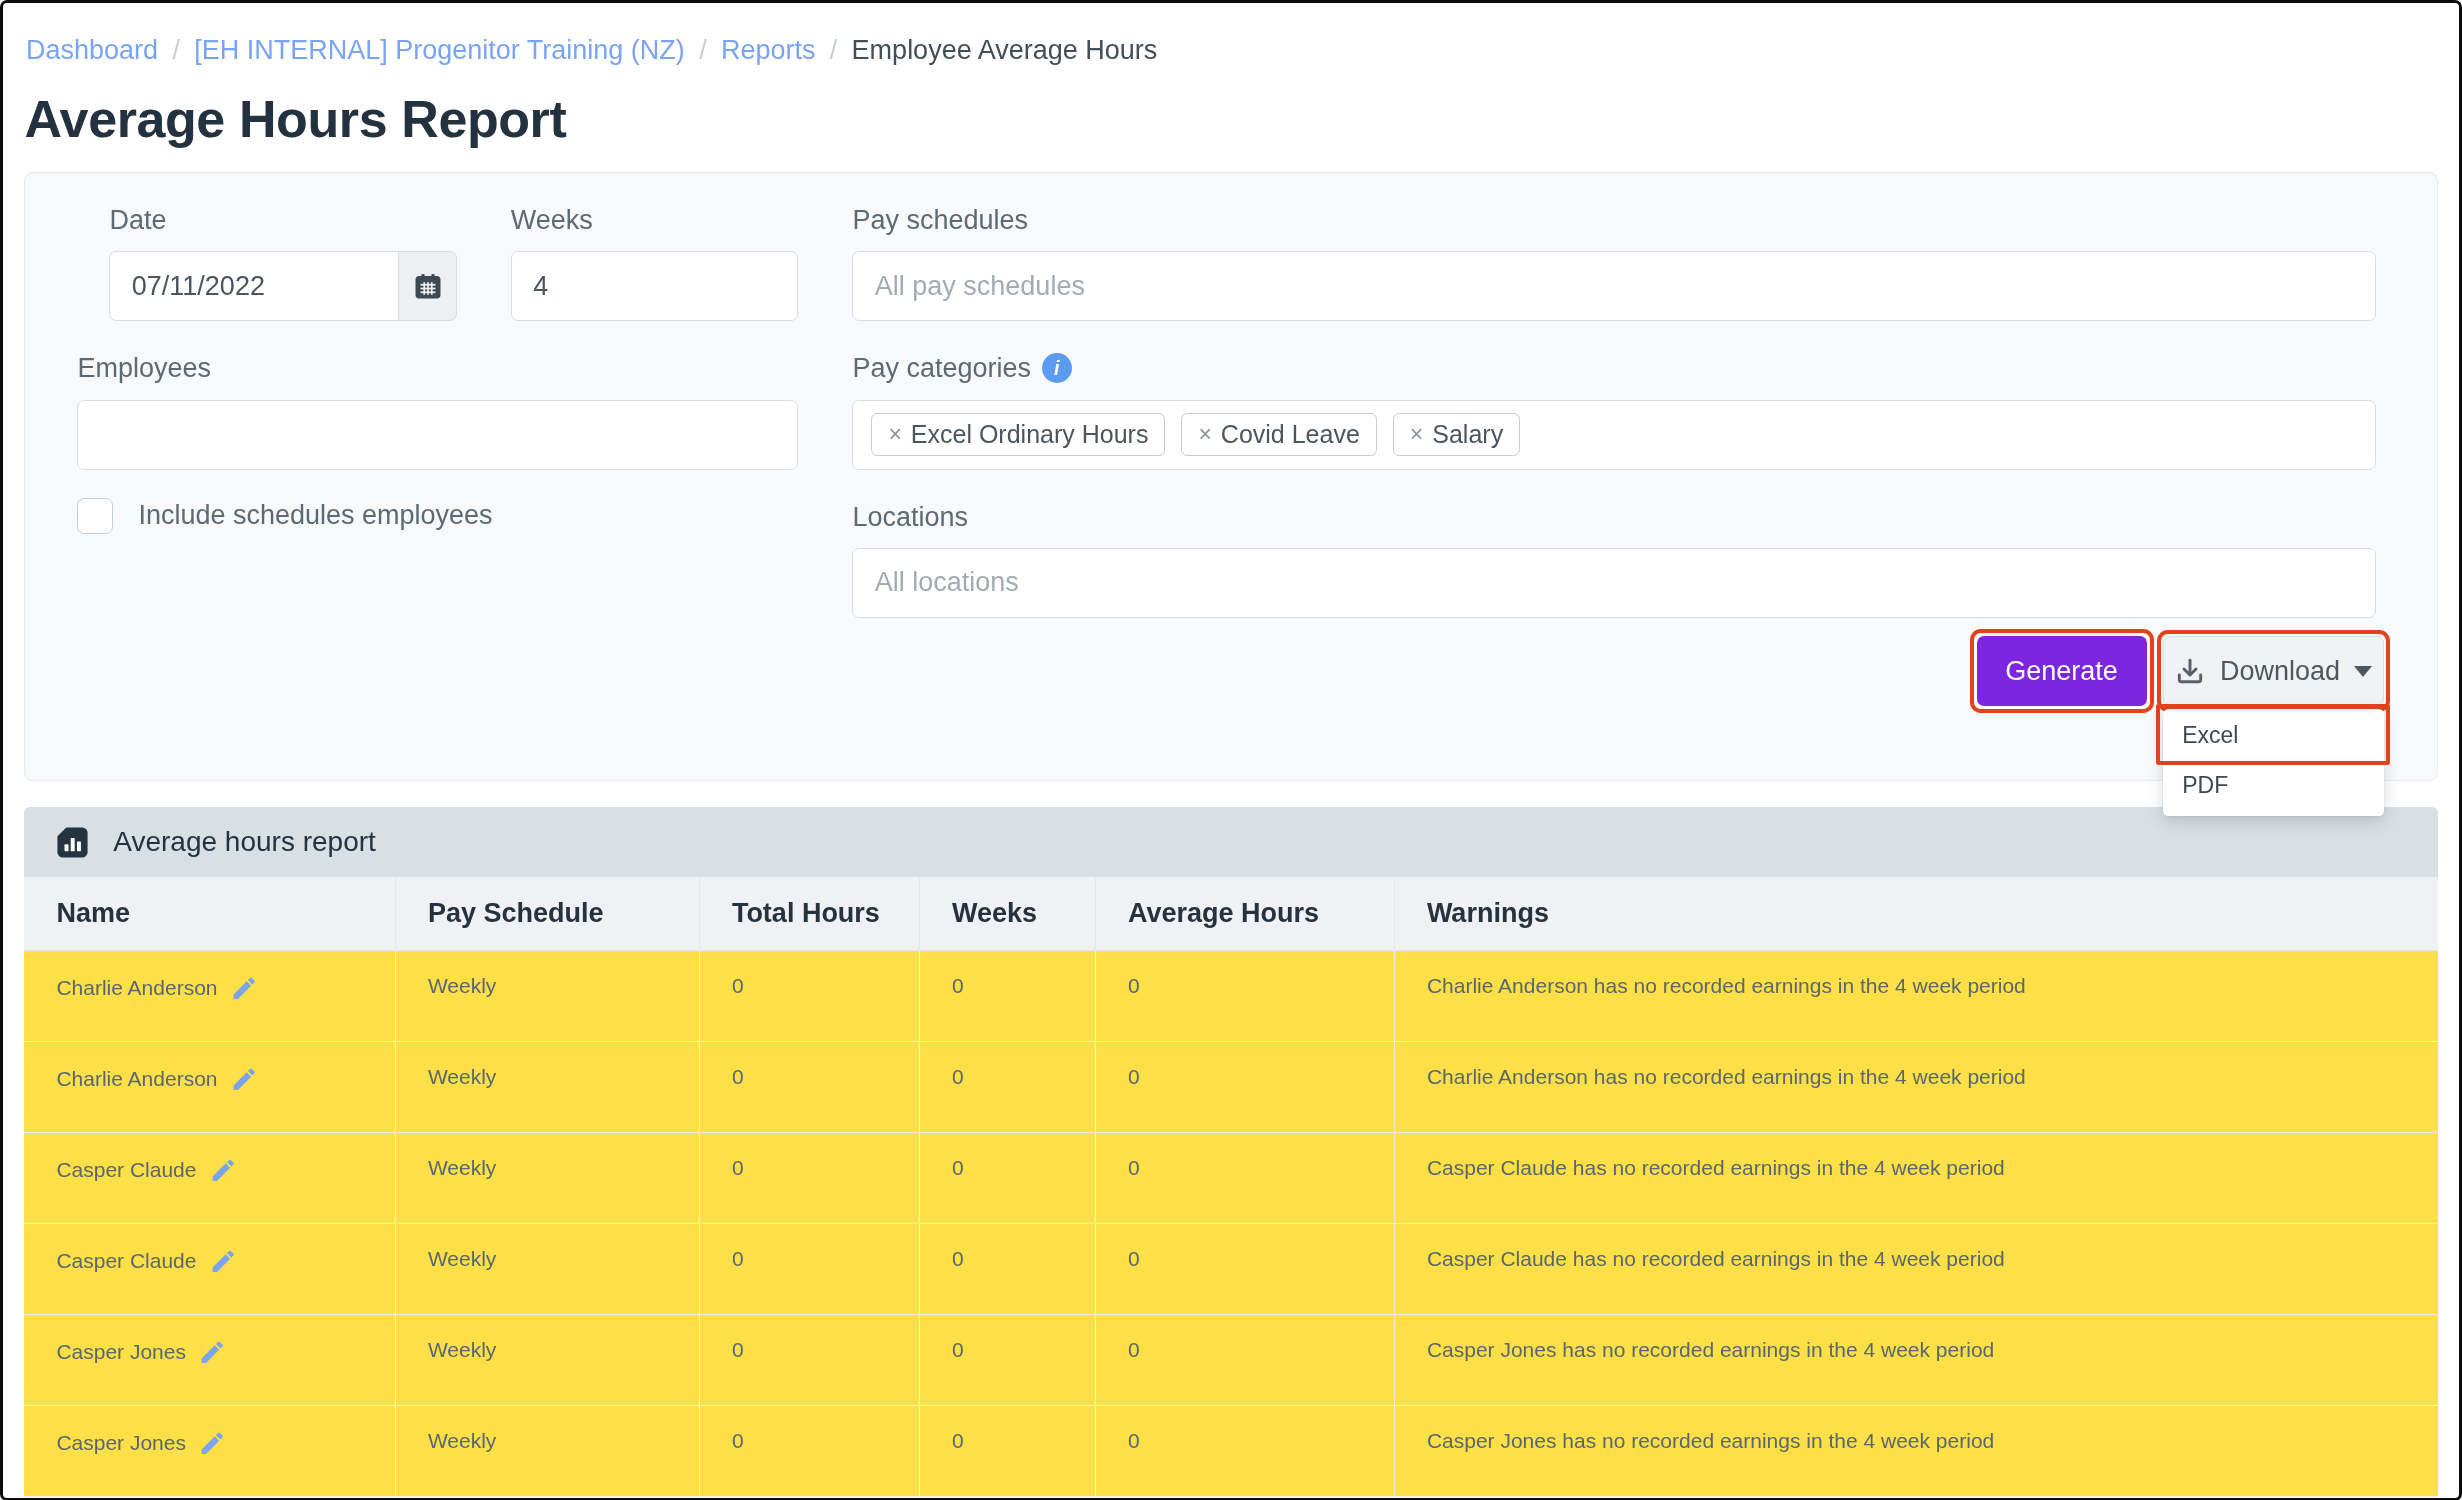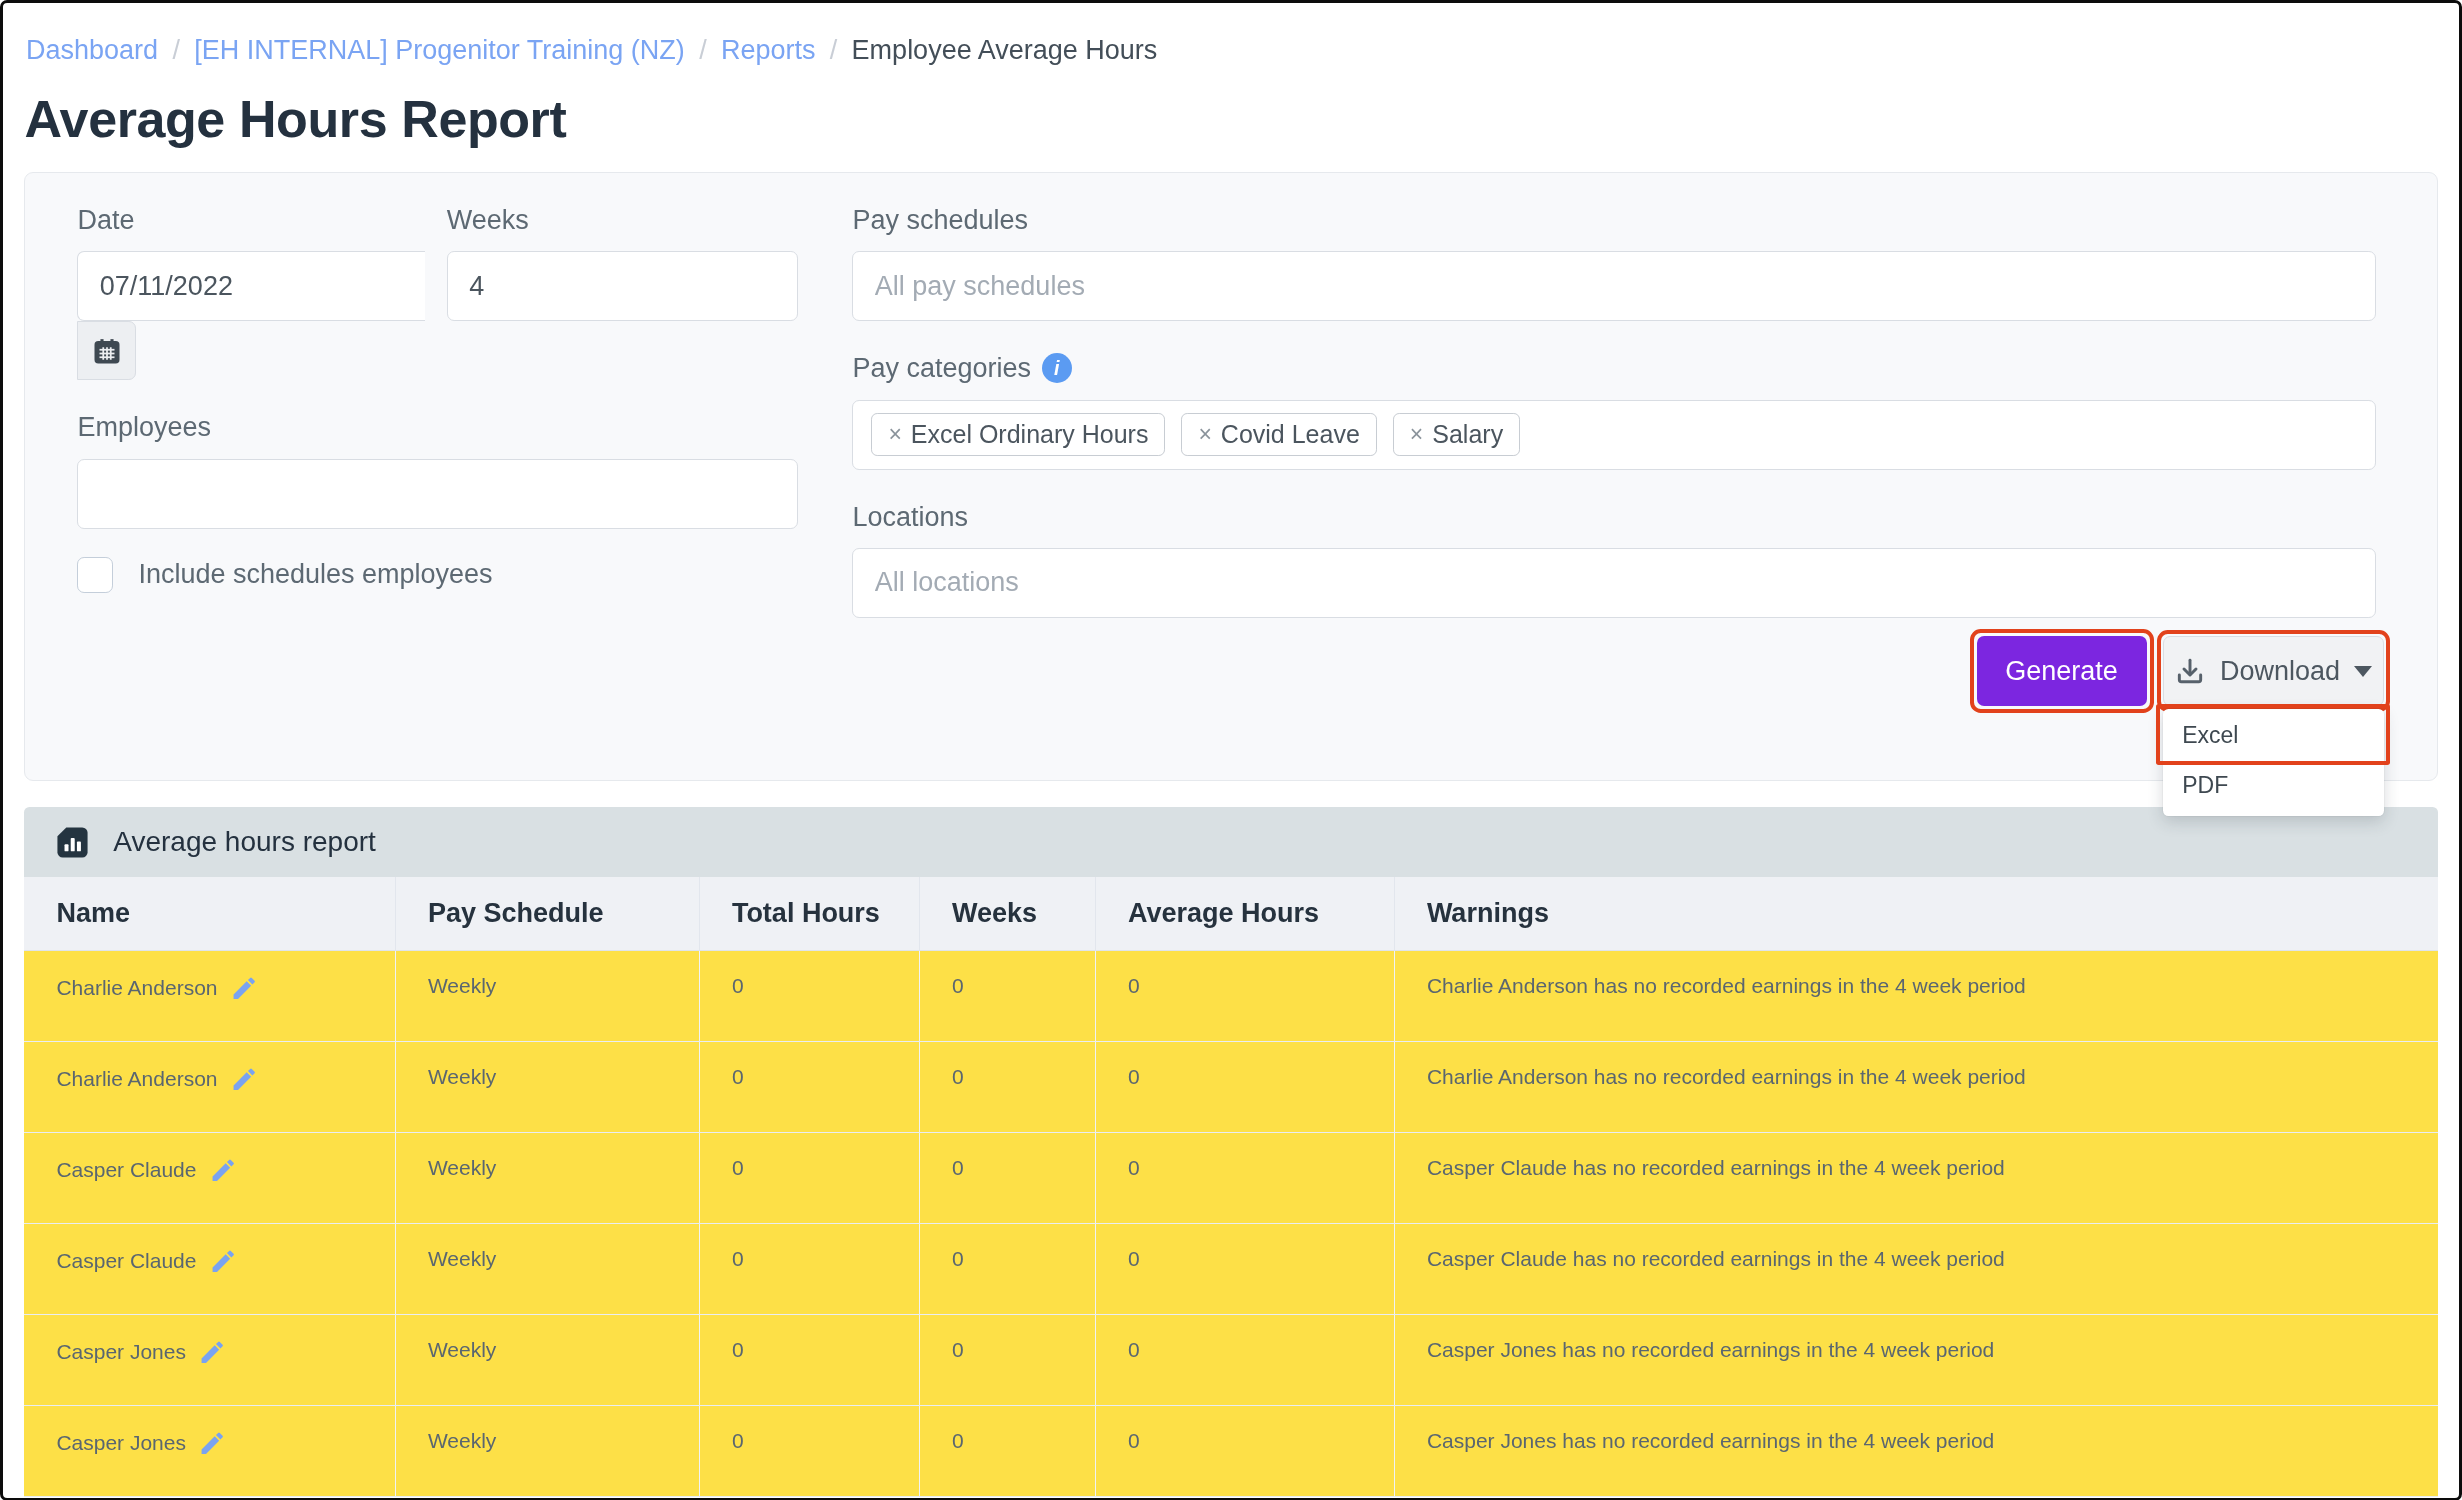--- a/index.html
+++ b/index.html
@@ -61,30 +61,30 @@
   .panel-grid{display:flex;gap:54px;}
   .col-left{width:721px;flex:0 0 721px;}
   .col-right{flex:1;}
   .field label{
     display:flex;align-items:center;gap:10.7px;
     font-size:27px;color:var(--label);
     line-height:34px;margin-bottom:14.3px;
   }
   .field{margin-bottom:30px;}
   .row2{display:flex;gap:21.4px;}
-  .row2 .field{flex:1;}
+  .row2 .field{flex:1;margin-left:32px;}
   input.textbox{
     width:100%;height:70px;
     background:#fff;border:1.8px solid var(--inborder);border-radius:7.1px;
     font-family:"Liberation Sans",sans-serif;
     font-size:27px;color:var(--text);
     padding:0 21.4px;outline:none;
   }
   input.textbox::placeholder{color:var(--muted);}
-  .input-group{display:flex;width:100%;flex-direction:column;}
+  .input-group{display:flex;width:100%;}
   .input-group input.textbox{border-radius:7.1px 0 0 7.1px;border-right:none;}
   .addon{
     width:59px;height:70px;flex:0 0 59px;
     background:#edeff2;border:1.8px solid var(--inborder);
     border-radius:0 7.1px 7.1px 0;
     display:flex;align-items:center;justify-content:center;
     cursor:pointer;
   }
   .tags-box{
     width:100%;min-height:70px;

